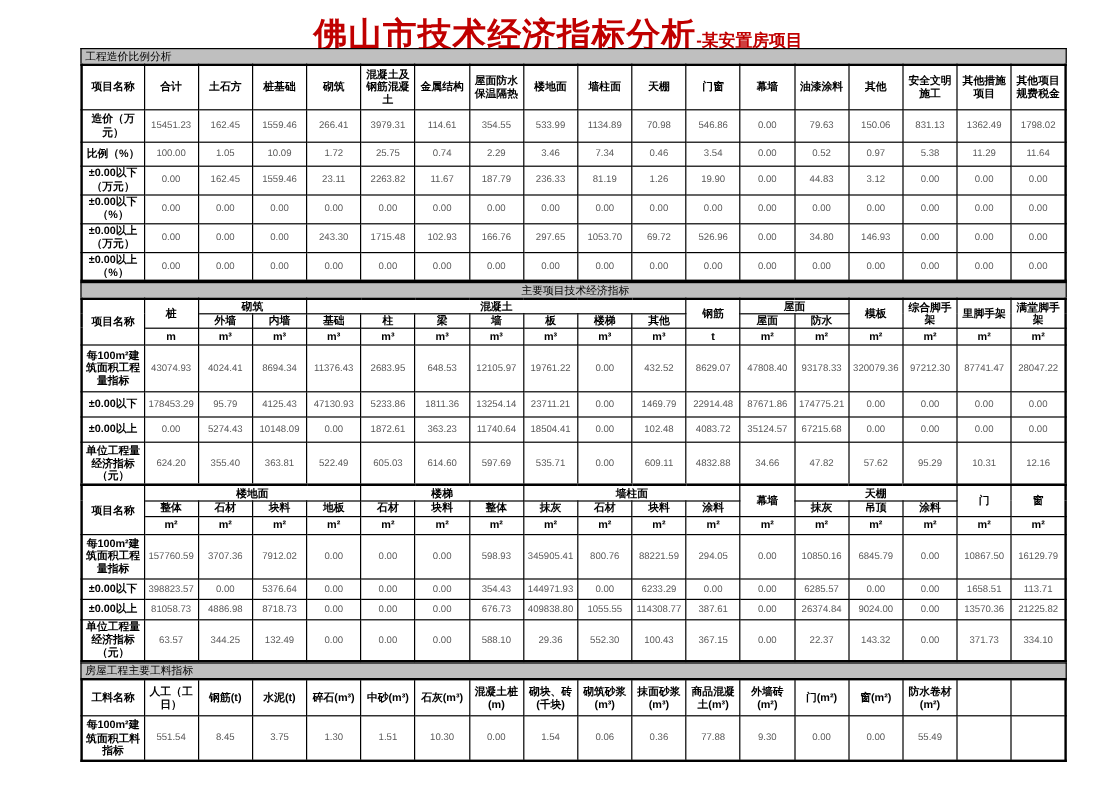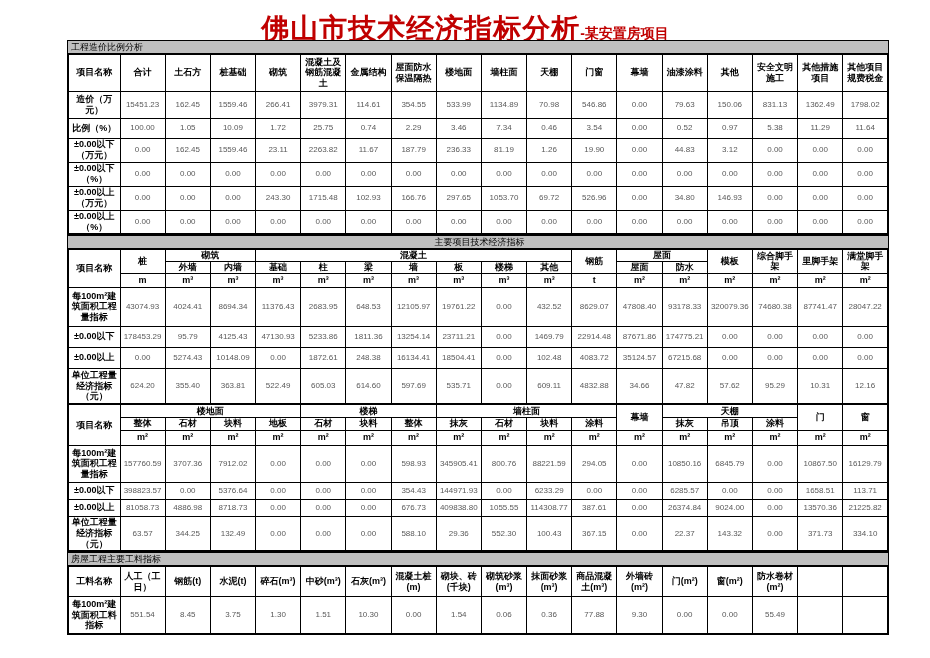--- a/index.html
+++ b/index.html
@@ -301,21 +301,21 @@
           <td>2683.95</td>
           <td>648.53</td>
           <td>12105.97</td>
           <td>19761.22</td>
           <td>0.00</td>
           <td>432.52</td>
           <td>8629.07</td>
           <td>47808.40</td>
           <td>93178.33</td>
           <td>320079.36</td>
-          <td>74680.38</td>
+          <td>97212.30</td>
           <td>87741.47</td>
           <td>28047.22</td>
         </tr>
         <tr>
           <th>±0.00以下</th>
           <td>178453.29</td>
           <td>95.79</td>
           <td>4125.43</td>
           <td>47130.93</td>
           <td>5233.86</td>
@@ -332,22 +332,22 @@
           <td>0.00</td>
           <td>0.00</td>
         </tr>
         <tr>
           <th>±0.00以上</th>
           <td>0.00</td>
           <td>5274.43</td>
           <td>10148.09</td>
           <td>0.00</td>
           <td>1872.61</td>
-          <td>248.38</td>
-          <td>16134.41</td>
+          <td>363.23</td>
+          <td>11740.64</td>
           <td>18504.41</td>
           <td>0.00</td>
           <td>102.48</td>
           <td>4083.72</td>
           <td>35124.57</td>
           <td>67215.68</td>
           <td>0.00</td>
           <td>0.00</td>
           <td>0.00</td>
           <td>0.00</td>

